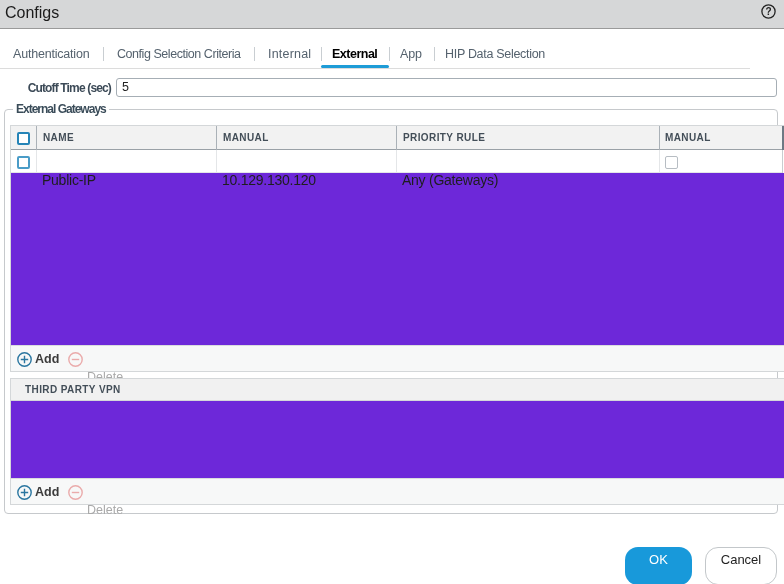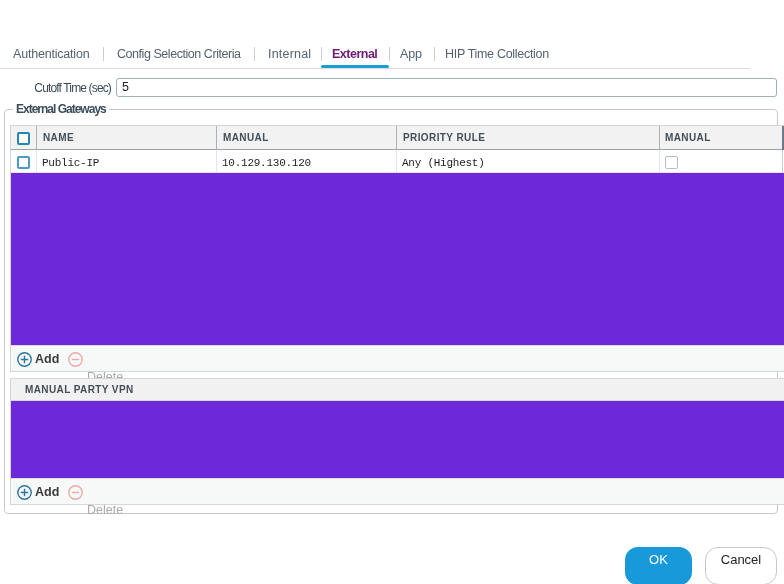--- a/index.html
+++ b/index.html
@@ -7,42 +7,42 @@
 #page { position:relative; width:784px; height:584px; }
 
 
 .titlebar { position:absolute; left:0; top:0; width:784px; height:29px; background:#d6d7d8; border-bottom:1px solid #9a9a9a; }
 .titlebar .title { position:absolute; left:5px; top:4px; font-size:16px; color:#1b1b1b; }
 .helpicon { position:absolute; right:8px; top:4px; width:15px; height:15px; }
 
 
 .tabs { position:absolute; left:0; top:29px; width:750px; height:40px; border-bottom:1px solid #dcdcdc; }
 .tab { position:absolute; top:18px; font-size:12.5px; letter-spacing:-0.2px; color:#55626e; white-space:nowrap; }
-.tab.active { color:#701a75; font-weight:bold; }
+.tab.active { color:#000000; font-weight:bold; }
 .tsep { position:absolute; top:18px; width:1px; height:14px; background:#c9ced2; }
 .underline { position:absolute; left:321px; top:36px; width:68px; height:3px; background:#1e9cd7; border-radius:2px; }
 
 
-.cutlabel { position:absolute; top:81px; left:0; width:111px; text-align:right; font-size:12px; font-weight:normal; letter-spacing:-0.85px; color:#3c4a57; }
+.cutlabel { position:absolute; top:81px; left:0; width:111px; text-align:right; font-size:12px; font-weight:bold; letter-spacing:-0.85px; color:#3c4a57; }
 .cutinput { position:absolute; left:116px; top:78px; width:661px; height:19px; border:1px solid #a6aeb5; border-radius:3px; background:#fff; font-size:12.5px; color:#222; padding-left:5px; line-height:17px; }
 
 
 .fieldset { position:absolute; left:4px; top:109px; width:774px; height:405px; border:1px solid #c6c9cc; border-radius:4px; }
 .legend { position:absolute; left:8px; top:-8px; background:#fff; padding:0 3px; font-size:12px; font-weight:bold; letter-spacing:-1.0px; color:#3a4c59; }
 
 
 .tbl { position:absolute; left:5px; width:777px; border:1px solid #d4d7d9; background:#6d28d9; }
 .tbl1 { top:15px; height:247px; }
 .tbl2 { top:268px; height:127px; }
 .thead { position:absolute; left:0; top:0; width:100%; height:24px; background:#f2f2f2; border-bottom:1px solid #9aa1a7; }
 .th { position:absolute; top:6px; font-size:10px; font-weight:bold; letter-spacing:0.4px; color:#434e58; white-space:nowrap; }
 .hsep { position:absolute; top:0; width:1px; height:24px; background:#aab1b7; }
 .bsep { position:absolute; top:24px; width:1px; height:22px; background:#e4e6e8; }
 .row { position:absolute; left:0; top:24px; width:100%; height:23px; background:#fff; border-bottom:1px solid #e4e6e8; }
-.cell { position:absolute; top:7px; font-size:11px; letter-spacing:-0.25px; color:#1e1e1e; white-space:nowrap;font-family:Liberation Mono, monospace; }
+.cell { position:absolute; top:22px; font-size:14px; letter-spacing:-0.25px; color:#1e1e1e; white-space:nowrap; }
 .cb { position:absolute; width:13px; height:13px; border-radius:2px; background:#fff; }
 .cb.blue { border:2px solid #2584b7; }
 .cb.blue2 { border:2px solid #4a9cc7; }
 .cb.gray { border:1px solid #b7bdc3; }
 .sbar { position:absolute; right:0; top:0; width:4px; height:24px; border-left:2px solid #6e7984; background:#f2f2f2; }
 .sbar2 { position:absolute; right:0; top:24px; width:4px; height:23px; border-left:1px solid #c9cdd0; background:#fff; }
 
 .tfoot { position:absolute; left:0; bottom:0; width:100%; height:26px; background:#f7f8f8; border-top:1px solid #dadcde; }
 .addbtn { position:absolute; left:6px; top:5px; height:16px; }
 .addbtn svg, .delbtn svg { position:absolute; left:0; top:1px; }
@@ -55,33 +55,40 @@
 .vpnhead { position:absolute; left:0; top:0; width:100%; height:22px; background:#f1f1f1; border-bottom:1px solid #d4d7d9; }
 
 
 .btn { position:absolute; top:547px; height:38px; border-radius:13px; font-size:13px; text-align:center; line-height:26px; }
 .btn.ok { left:625px; width:67px; background:#1899da; color:#fff; }
 .btn.cancel { left:705px; width:72px; background:#fff; color:#222; border:1px solid #c3c7ca; line-height:24px; }
 </style>
 </head>
 <body>
 <div id="page">
+  <div class="titlebar">
+    <span class="title">Configs</span>
+    <svg class="helpicon" viewBox="0 0 15 15">
+        <circle cx="7.5" cy="7.5" r="6.6" fill="none" stroke="#222" stroke-width="1.3"></circle>
+        <text x="7.5" y="11" font-size="10" font-weight="bold" fill="#222" text-anchor="middle" font-family="Liberation Sans">?</text>
+      </svg>
+  </div>
 
   <div class="tabs">
     <span class="tab" style="left:13px">Authentication</span>
     <span class="tsep" style="left:103px"></span>
     <span class="tab" style="left:117px; letter-spacing:-0.45px">Config Selection Criteria</span>
     <span class="tsep" style="left:254px"></span>
     <span class="tab" style="left:268px; letter-spacing:0.2px">Internal</span>
     <span class="tsep" style="left:321px"></span>
     <span class="tab active" style="left:332px; letter-spacing:-0.5px">External</span>
     <span class="tsep" style="left:389px"></span>
     <span class="tab" style="left:400px">App</span>
     <span class="tsep" style="left:434px"></span>
-    <span class="tab" style="left:445px; letter-spacing:-0.3px">HIP Time Collection</span>
+    <span class="tab" style="left:445px; letter-spacing:-0.3px">HIP Data Selection</span>
     <div class="underline"></div>
   </div>
 
   <div class="cutlabel">Cutoff Time (sec)</div>
   <div class="cutinput">5</div>
 
   <div class="fieldset">
     <span class="legend">External Gateways</span>
 
     <div class="tbl tbl1">
@@ -94,21 +101,21 @@
         <div class="hsep" style="left:385px"></div>
         <div class="th" style="left:392px">PRIORITY RULE</div>
         <div class="hsep" style="left:648px"></div>
         <div class="th" style="left:654px">MANUAL</div>
         <div class="sbar"></div>
       </div>
       <div class="row">
         <div class="cb blue2" style="left:6px; top:6px;"></div>
         <div class="cell" style="left:31px">Public-IP</div>
         <div class="cell" style="left:211px">10.129.130.120</div>
-        <div class="cell" style="left:391px">Any (Highest)</div>
+        <div class="cell" style="left:391px">Any (Gateways)</div>
         <div class="cb gray" style="left:654px; top:6px;"></div>
       </div>
       <div class="bsep" style="left:25px"></div>
       <div class="bsep" style="left:205px"></div>
       <div class="bsep" style="left:385px"></div>
       <div class="bsep" style="left:648px"></div>
       <div class="sbar2"></div>
       <div class="tfoot">
         <div class="addbtn">
           <svg width="15" height="15" viewBox="0 0 15 15">
@@ -122,21 +129,21 @@
               <circle cx="7.5" cy="7.5" r="6.7" fill="none" stroke="#eaabab" stroke-width="1.4"></circle>
               <path d="M3.8 7.5h7.4" stroke="#eaabab" stroke-width="1.4"></path>
             </svg>
           <span class="btnlabel dis">Delete</span>
         </div>
       </div>
     </div>
 
     <div class="tbl tbl2">
       <div class="vpnhead">
-        <div class="th" style="left:14px; top:5px;">MANUAL PARTY VPN</div>
+        <div class="th" style="left:14px; top:5px;">THIRD PARTY VPN</div>
       </div>
       <div class="tfoot">
         <div class="addbtn">
           <svg width="15" height="15" viewBox="0 0 15 15">
               <circle cx="7.5" cy="7.5" r="6.7" fill="none" stroke="#2a76a0" stroke-width="1.4"></circle>
               <path d="M7.5 3.8v7.4M3.8 7.5h7.4" stroke="#2a76a0" stroke-width="1.4"></path>
             </svg>
           <span class="btnlabel">Add</span>
         </div>
         <div class="delbtn">

